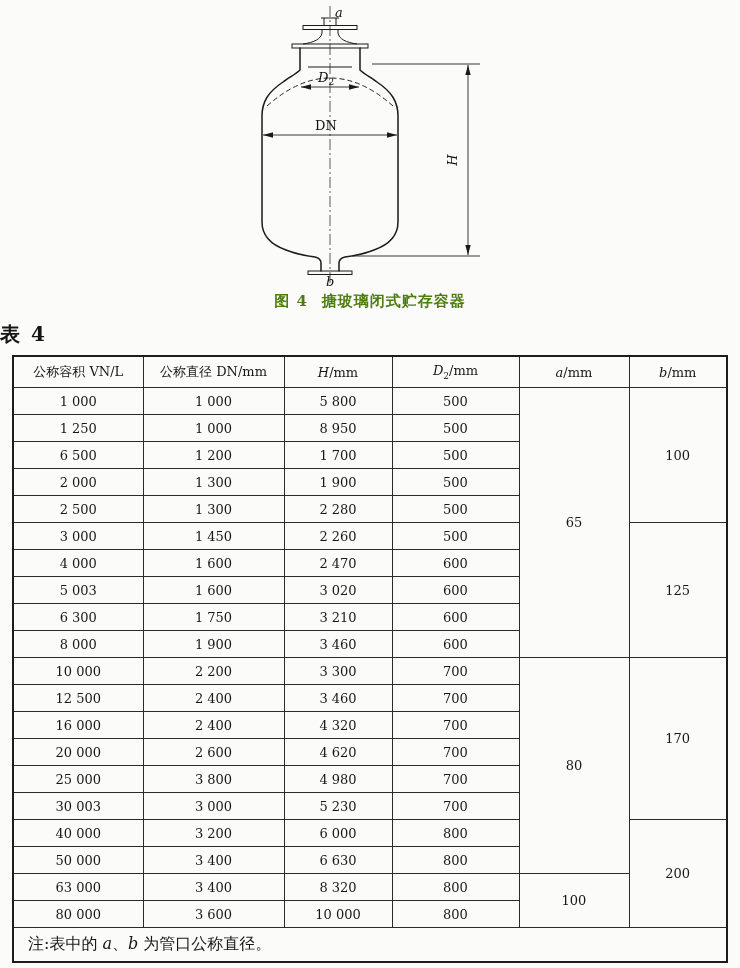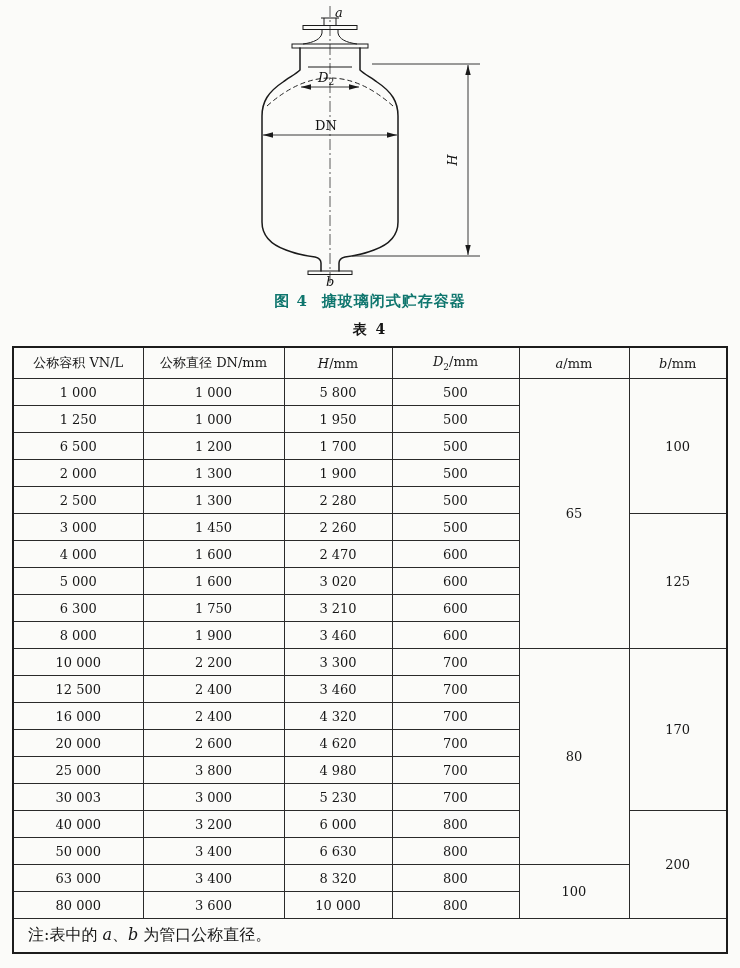--- a/index.html
+++ b/index.html
@@ -8,28 +8,27 @@
     background:#fbfbf9;
     color:#151515;
     font-family:"DejaVu Serif","Liberation Serif",serif;
     overflow:hidden;
   }
   .figure-wrap{width:740px;height:292px;position:relative;}
   .caption{
     text-align:center;
     font-weight:bold;
     font-size:15px;
-    color:#0f766e;
+    color:#4d7c0f;
     letter-spacing:1px;
   }
   .caption .cap-label{margin-right:14px;}
   .table-caption{
-    text-align:center;
     font-weight:bold;
-    font-size:14px;
+    font-size:20px;
     margin-top:10px;
     margin-bottom:7px;
     letter-spacing:2px;
   }
   table.spec{
     border-collapse:collapse;
     margin:0 auto;
     width:714px;
     table-layout:fixed;
     background:#fbfbf9;
@@ -167,21 +166,21 @@
         <td>1 000</td>
         <td>1 000</td>
         <td>5 800</td>
         <td>500</td>
         <td rowspan="10">65</td>
         <td rowspan="5">100</td>
       </tr>
       <tr>
         <td>1 250</td>
         <td>1 000</td>
-        <td>1 950</td>
+        <td>8 950</td>
         <td>500</td>
       </tr>
       <tr>
         <td>6 500</td>
         <td>1 200</td>
         <td>1 700</td>
         <td>500</td>
       </tr>
       <tr>
         <td>2 000</td>
@@ -202,21 +201,21 @@
         <td>500</td>
         <td rowspan="5">125</td>
       </tr>
       <tr>
         <td>4 000</td>
         <td>1 600</td>
         <td>2 470</td>
         <td>600</td>
       </tr>
       <tr>
-        <td>5 000</td>
+        <td>5 003</td>
         <td>1 600</td>
         <td>3 020</td>
         <td>600</td>
       </tr>
       <tr>
         <td>6 300</td>
         <td>1 750</td>
         <td>3 210</td>
         <td>600</td>
       </tr>

